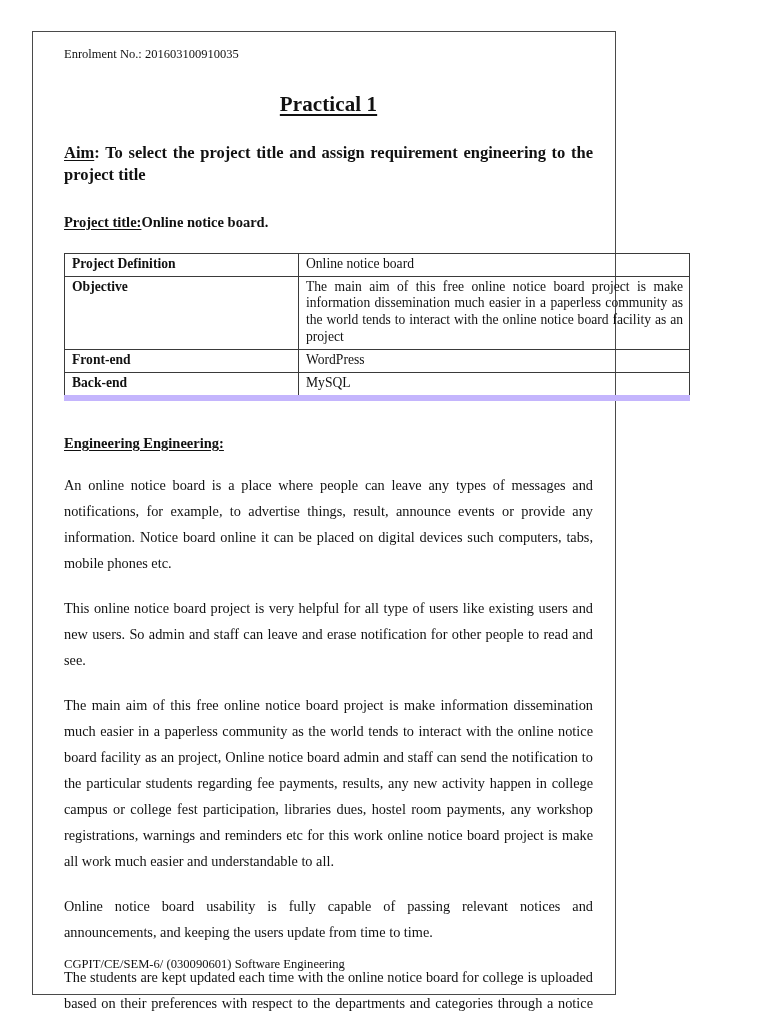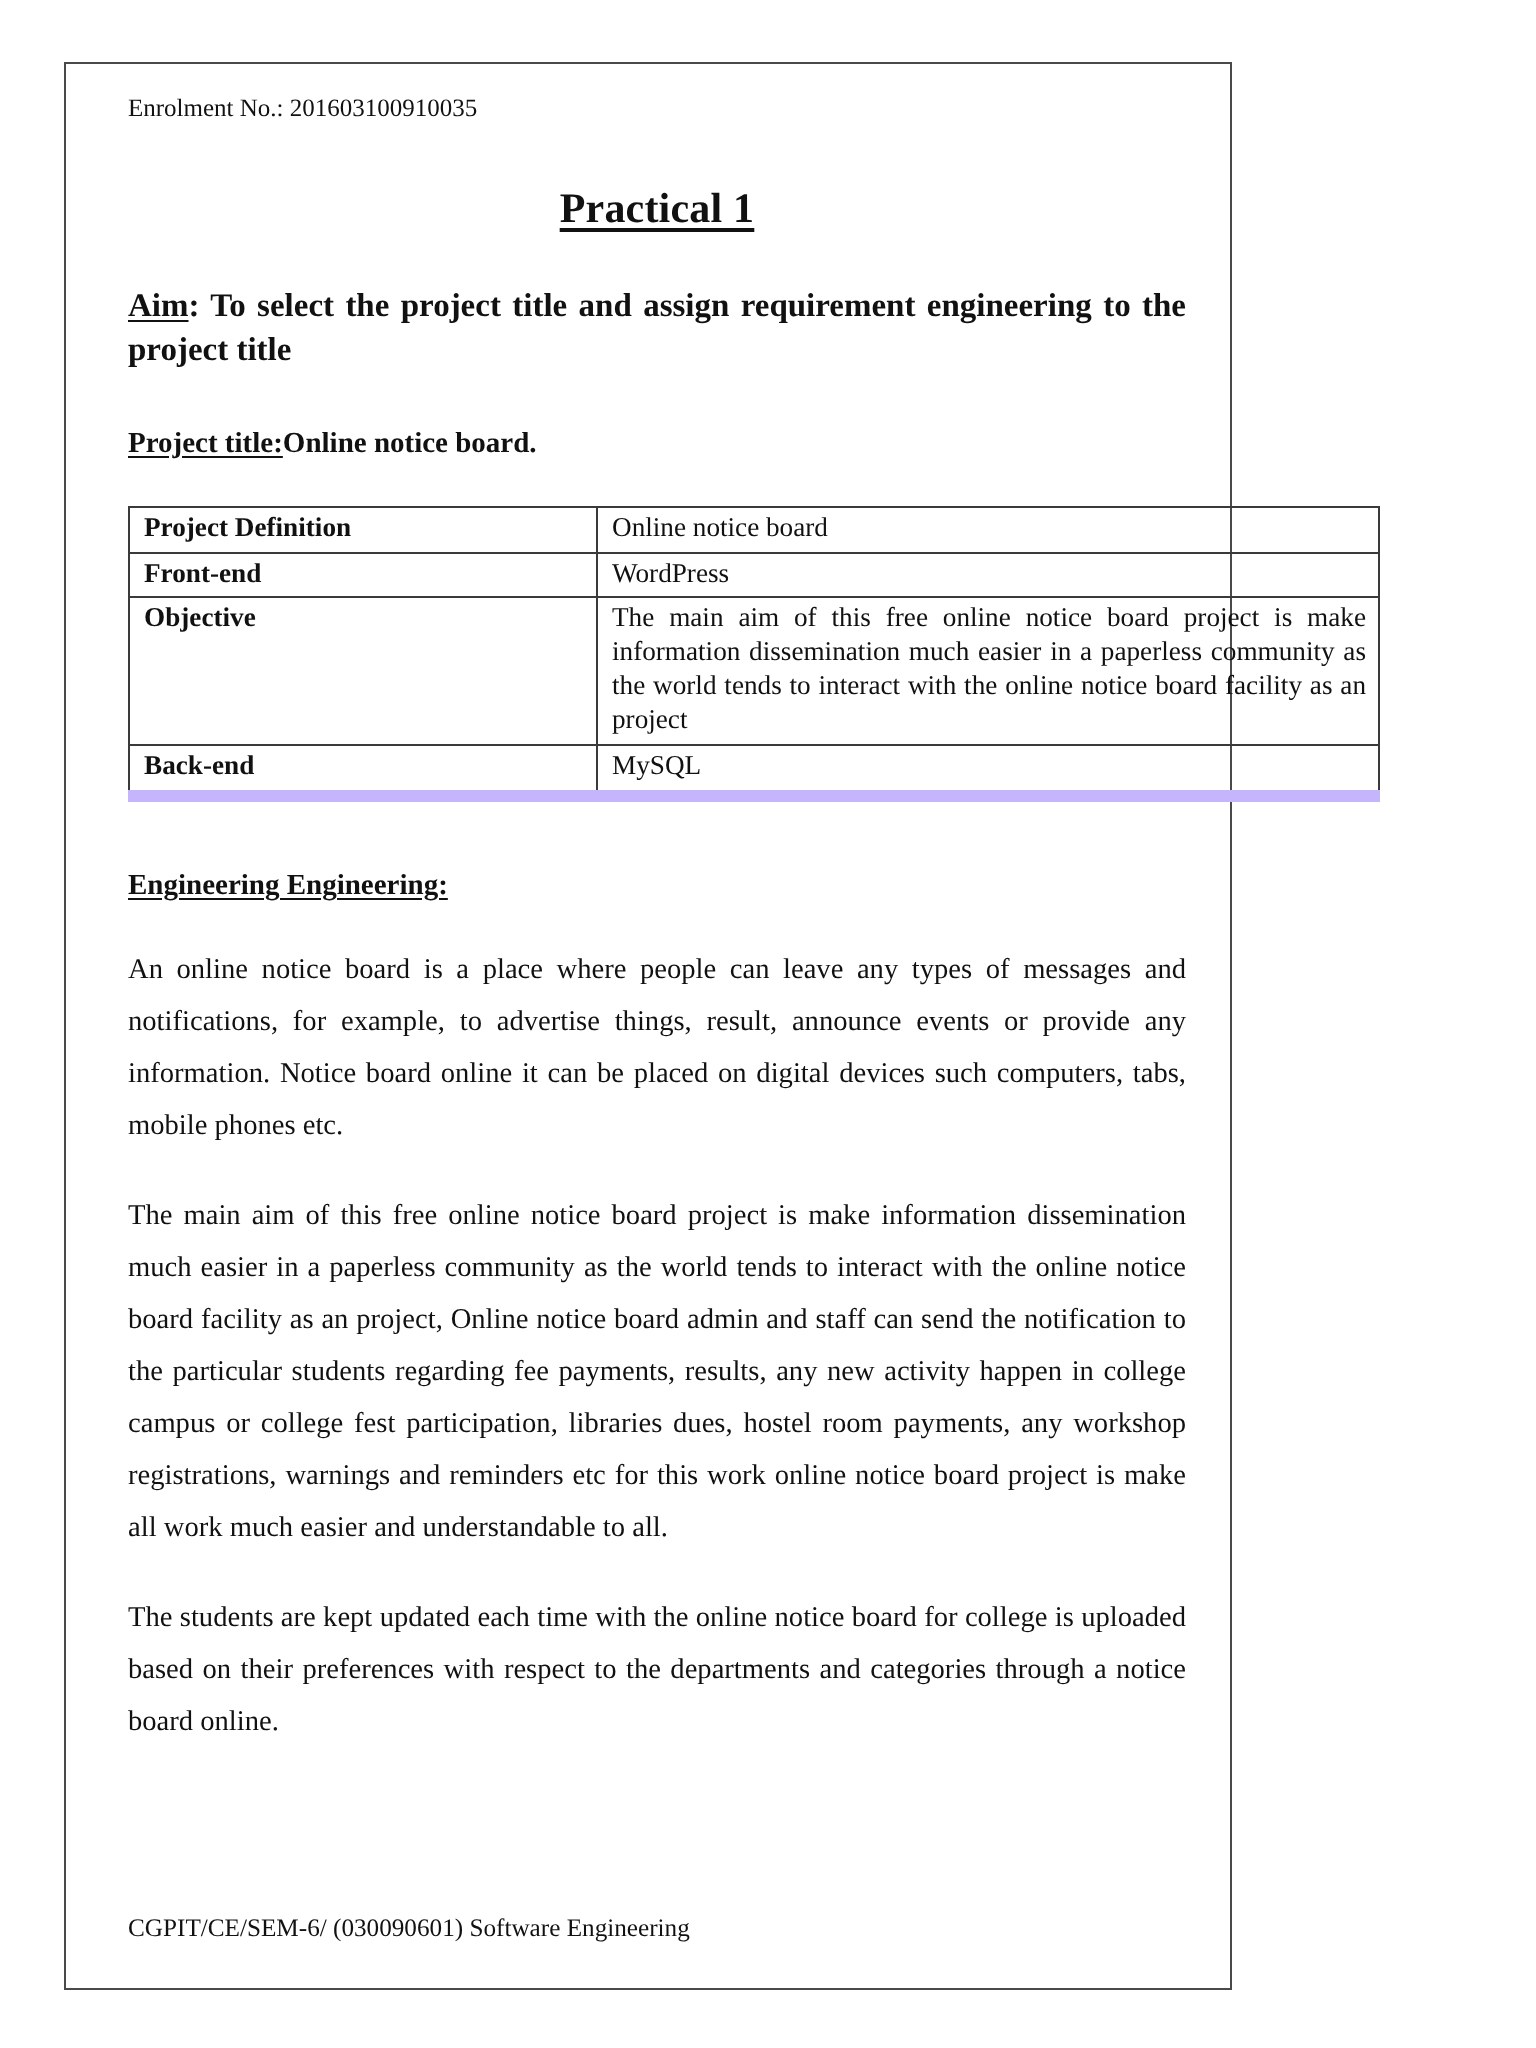--- a/index.html
+++ b/index.html
@@ -127,36 +127,38 @@
 
     <div class="project-title-line"><span class="u">Project title:</span><span>Online notice board.</span></div>
 
     <table class="spec">
       <tbody>
         <tr>
           <td class="label">Project Definition</td>
           <td class="value">Online notice board</td>
         </tr>
         <tr>
+          <td class="label">Objective</td>
+          <td class="value">The main aim of this free online notice board project is make information dissemination much easier in a paperless community as the world tends to interact with the online notice board facility as an project</td>
+        </tr>
+        <tr>
           <td class="label">Front-end</td>
           <td class="value">WordPress</td>
-        </tr>
-        <tr>
-          <td class="label">Objective</td>
-          <td class="value">The main aim of this free online notice board project is make information dissemination much easier in a paperless community as the world tends to interact with the online notice board facility as an project</td>
         </tr>
         <tr>
           <td class="label">Back-end</td>
           <td class="value">MySQL</td>
         </tr>
       </tbody>
     </table>
 
     <div class="section-heading"><span class="u">Engineering Engineering:</span></div>
 
     <p class="body first">An online notice board is a place where people can leave any types of messages and notifications, for example, to advertise things, result, announce events or provide any information. Notice board online it can be placed on digital devices such computers, tabs, mobile phones etc.</p>
+    <p class="body">This online notice board project is very helpful for all type of users like existing users and new users. So admin and staff can leave and erase notification for other people to read and see.</p>
     <p class="body">The main aim of this free online notice board project is make information dissemination much easier in a paperless community as the world tends to interact with the online notice board facility as an project, Online notice board admin and staff can send the notification to the particular students regarding fee payments, results, any new activity happen in college campus or college fest participation, libraries dues, hostel room payments, any workshop registrations, warnings and reminders etc for this work online notice board project is make all work much easier and understandable to all.</p>
+    <p class="body">Online notice board usability is fully capable of passing relevant notices and announcements, and keeping the users update from time to time.</p>
     <p class="body">The students are kept updated each time with the online notice board for college is uploaded based on their preferences with respect to the departments and categories through a notice board online.</p>
 
   </div>
 
   <div class="footer">CGPIT/CE/SEM-6/ (030090601) Software Engineering</div>
 </div>
 
 </body></html>

